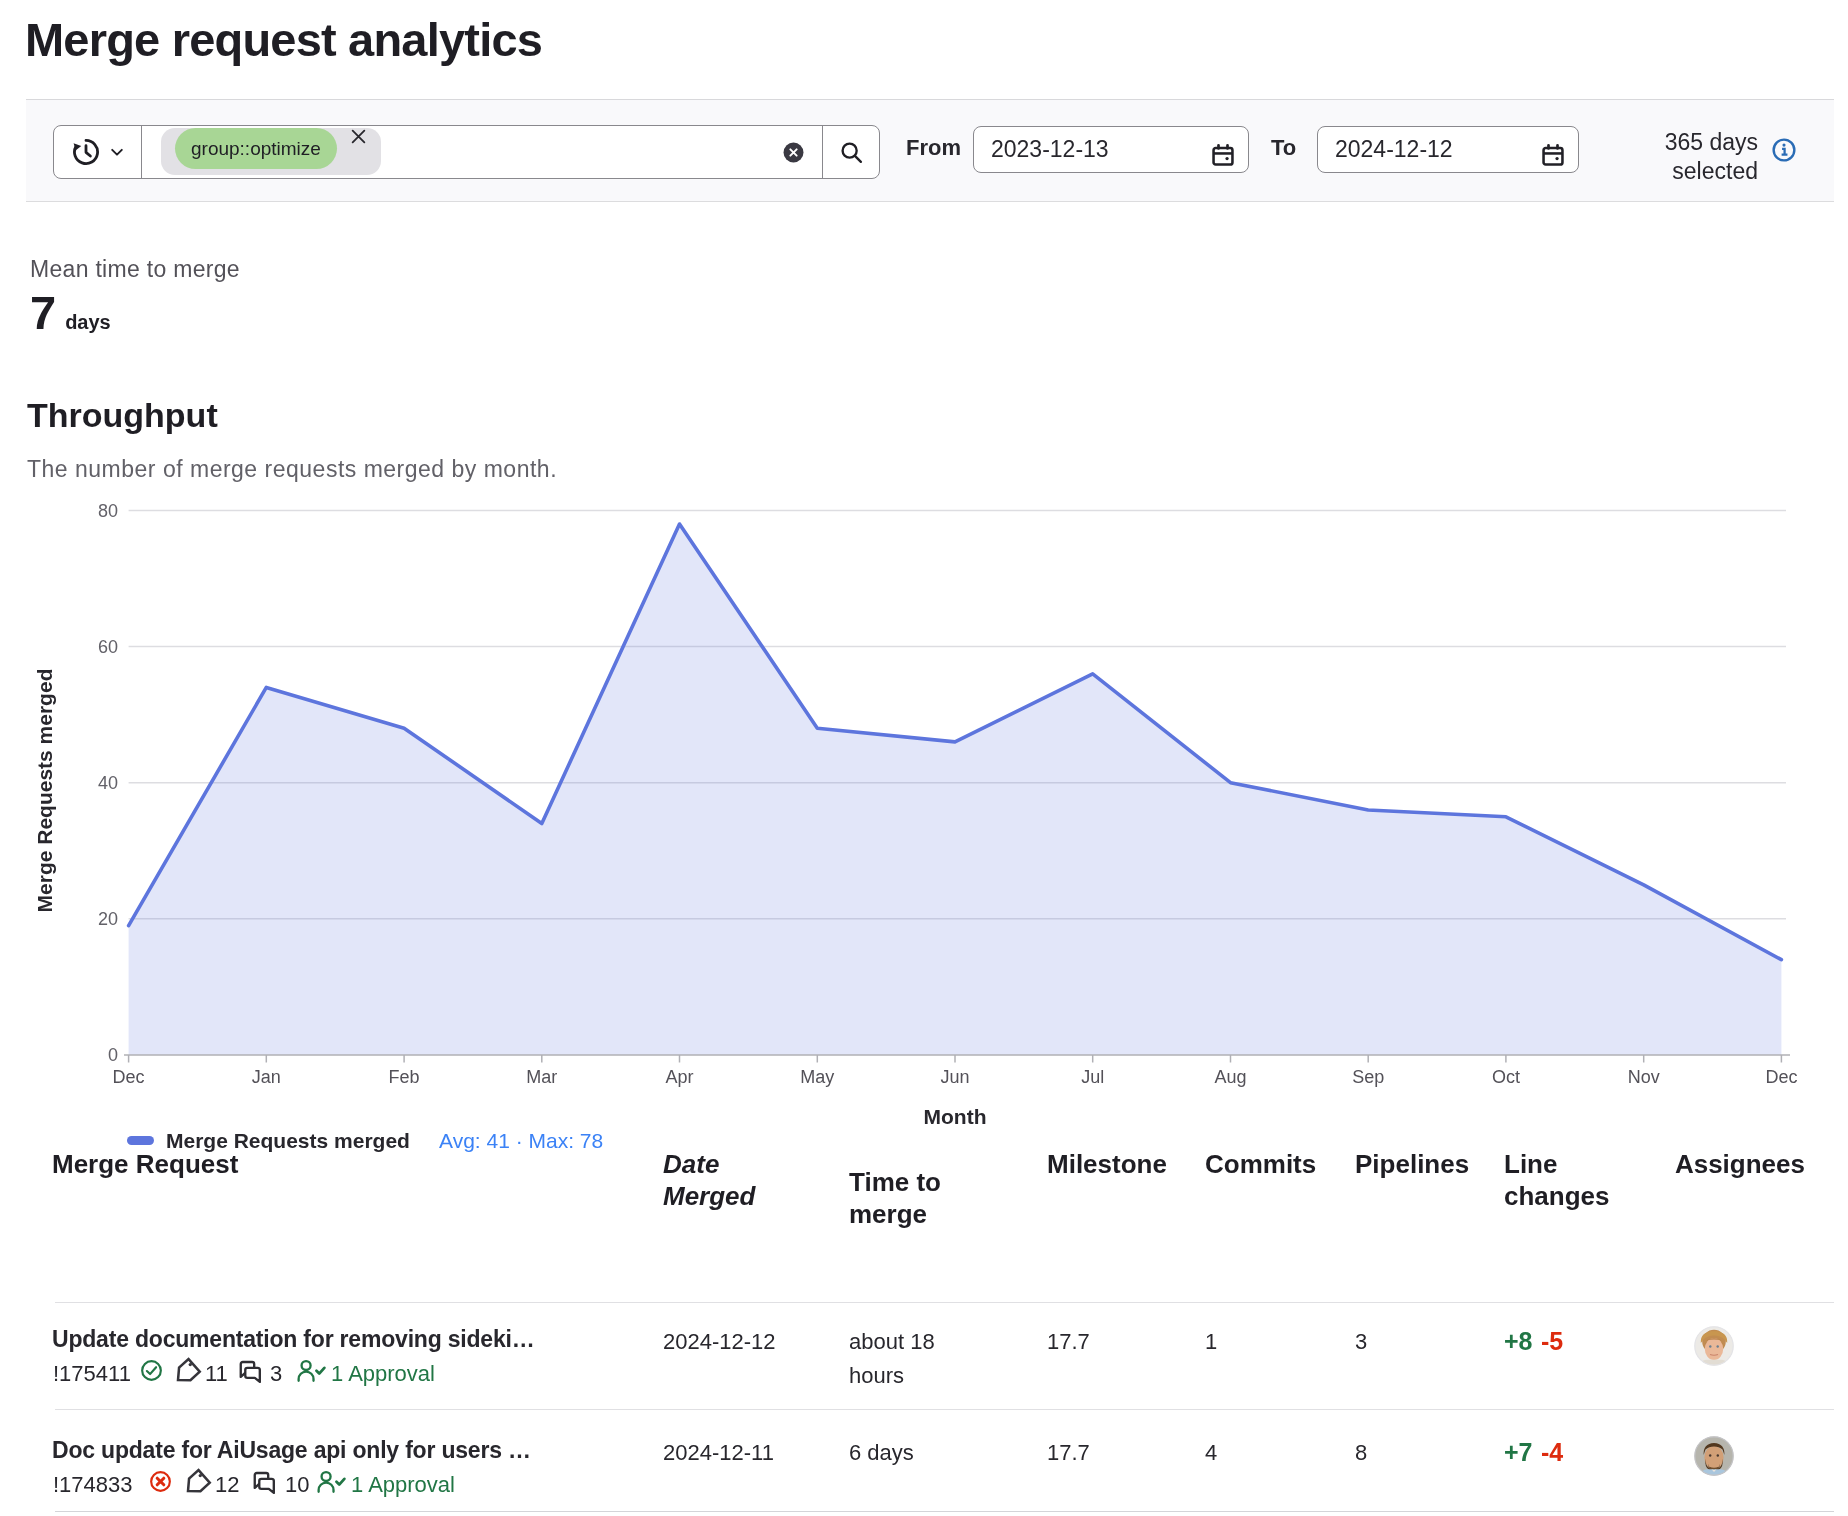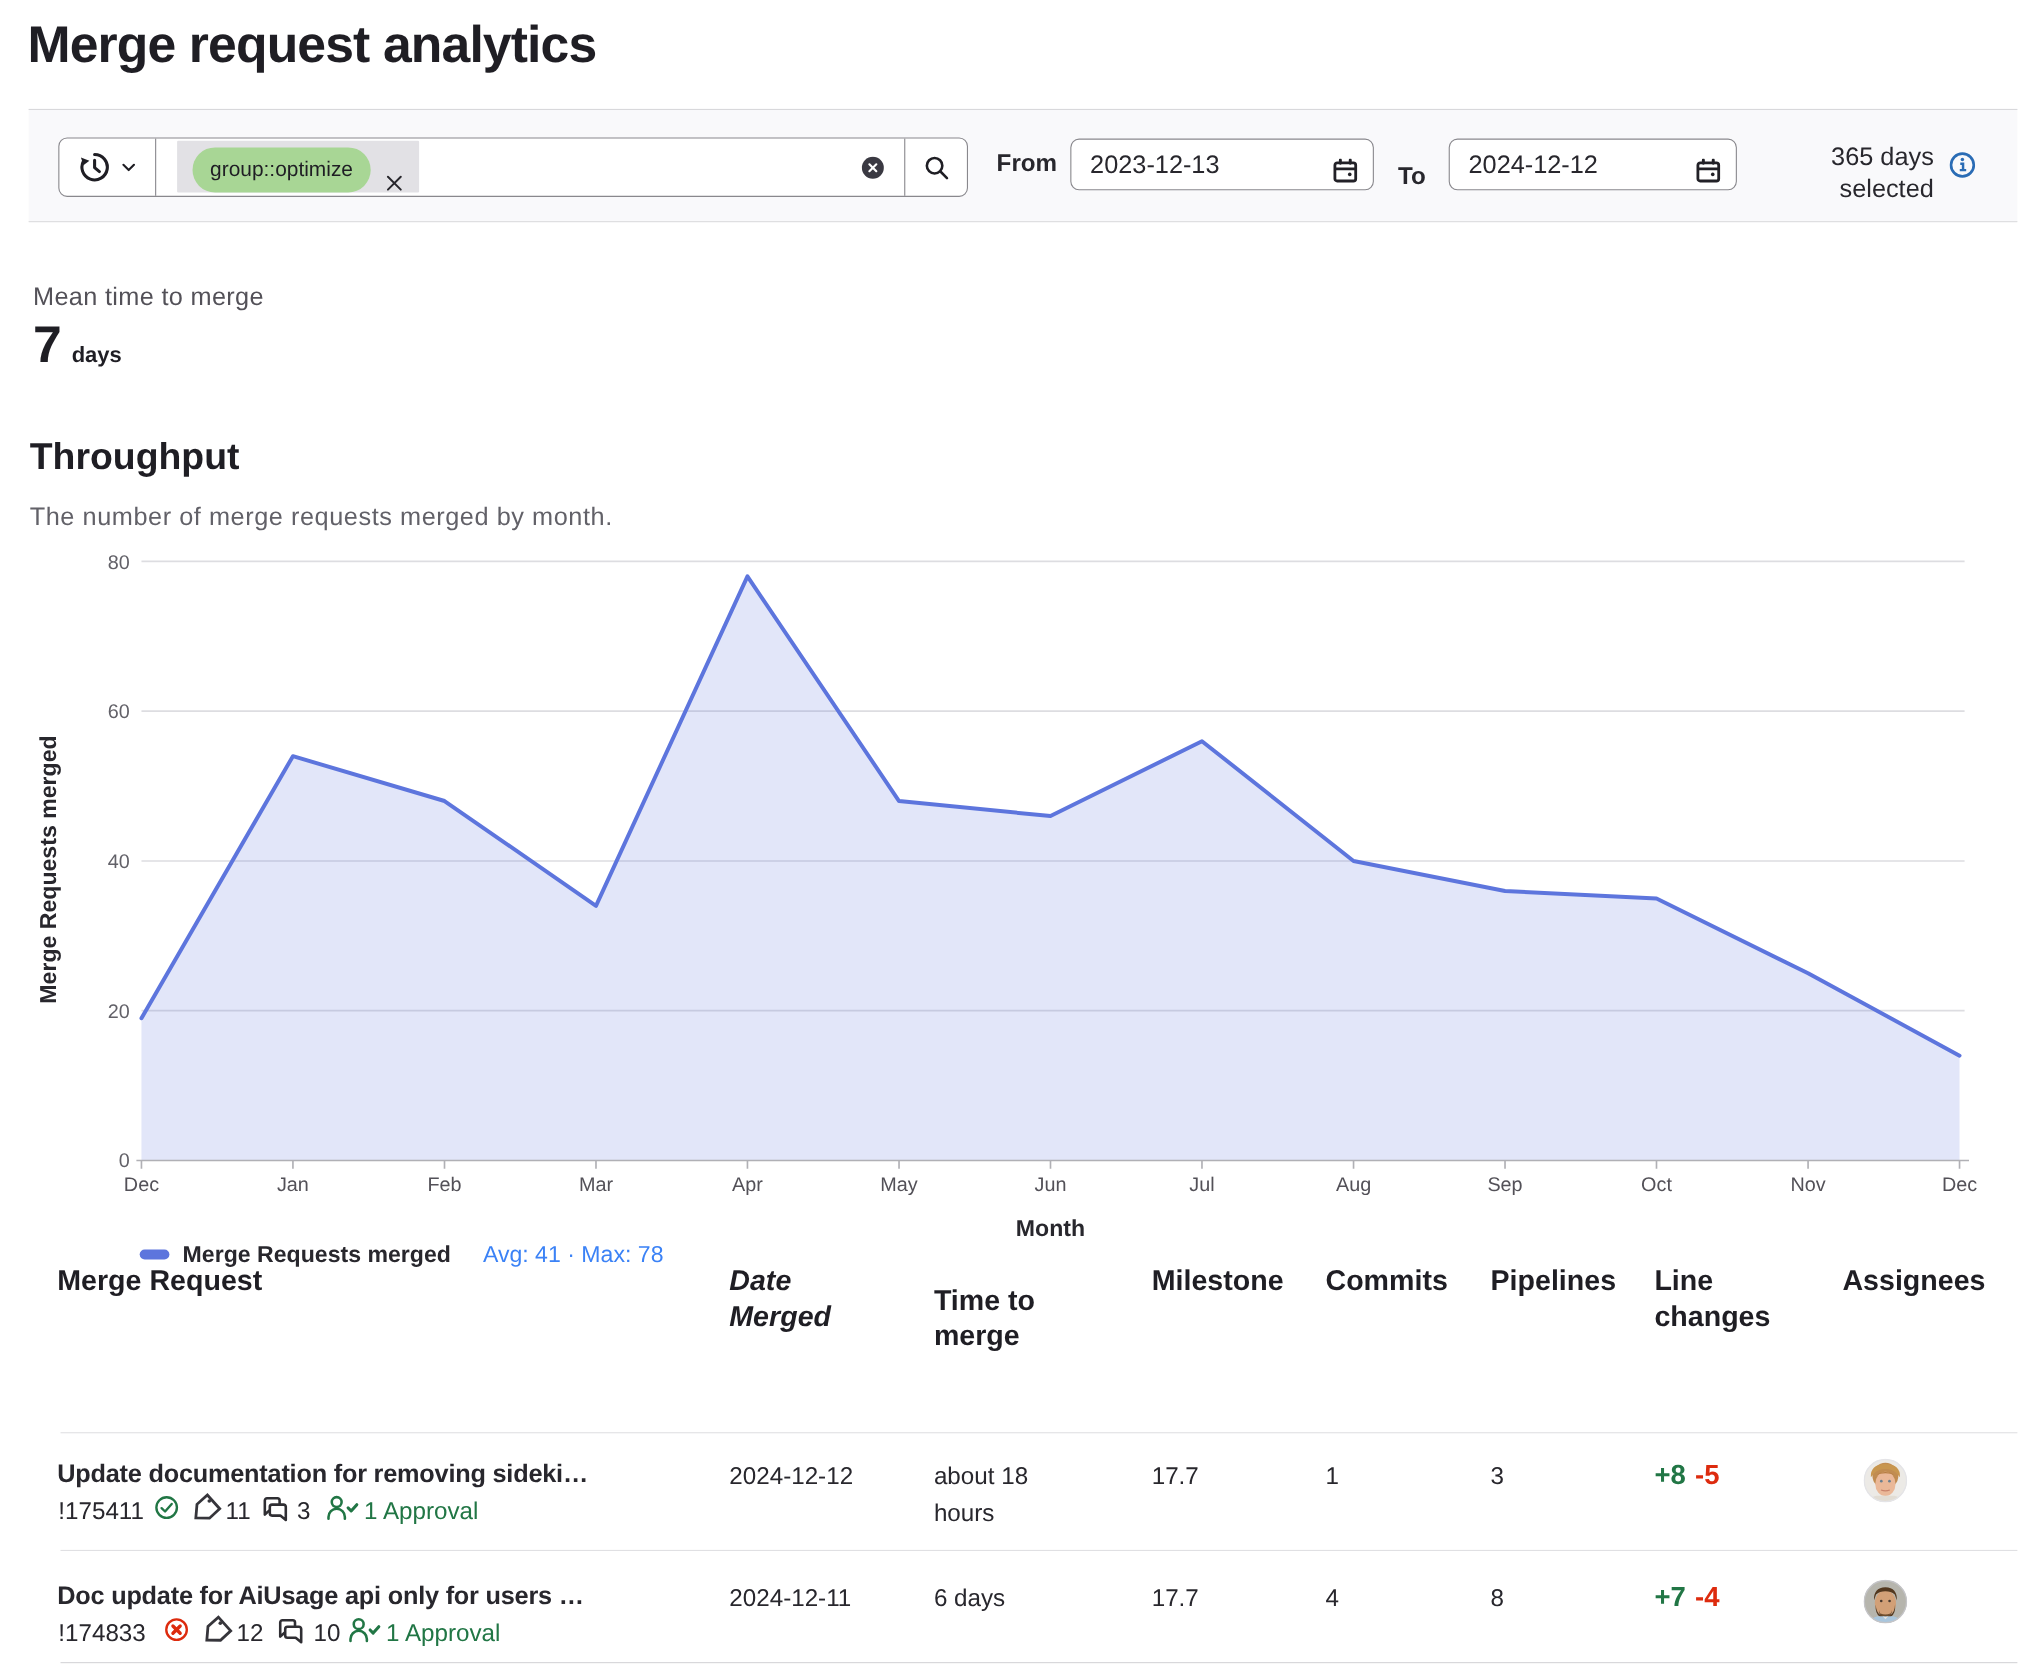--- a/index.html
+++ b/index.html
@@ -5,21 +5,21 @@
 * { margin:0; padding:0; box-sizing:border-box; }
 html,body { width:1848px; height:1516px; overflow:hidden; }
 body { font-family:"Liberation Sans", sans-serif; color:#28272d; background:#fff; position:relative; }
 .abs { position:absolute; }
 h1 { position:absolute; left:25px; top:16px; font-size:47px; line-height:47px; font-weight:700; letter-spacing:-0.8px; color:#1f1e24; }
 
 .fbar { position:absolute; left:26px; top:99px; width:1808px; height:103px; background:#f9f9fb; border-top:1px solid #d8d8db; border-bottom:1px solid #dcdcde; }
 .fctl { position:absolute; left:53px; top:125px; width:827px; height:54px; border:1.5px solid #89888d; border-radius:8px; background:#fff; display:flex; }
 .fhist { width:88px; border-right:1.5px solid #89888d; display:flex; align-items:center; justify-content:center; gap:10px; }
 .finput { flex:1; position:relative; }
-.ftoken { position:absolute; left:19px; top:2px; height:47px; background:#e2e1e5; border-radius:1px; display:flex; align-items:flex-end; }
+.ftoken { position:absolute; left:19px; top:2px; height:47px; background:#e2e1e5; border-radius:14px; display:flex; align-items:flex-start; }
 .fpill { margin-left:14px; height:41px; line-height:41px; border-radius:21px; padding:0 16px; background:#a8d695; font-size:19px; color:#1f1e24; }
 .ftx { width:44px; display:flex; align-items:center; justify-content:center; }
 .fclear { position:absolute; right:18px; top:16px; width:21px; height:21px; }
 .fsearch { width:57px; border-left:1.5px solid #89888d; display:flex; align-items:center; justify-content:center; }
 .flabel { position:absolute; font-size:22px; font-weight:700; line-height:24px; }
 .dinput { position:absolute; top:126px; height:47px; border:1.5px solid #89888d; border-radius:8px; background:#fff; font-size:23px; line-height:44px; padding-left:17px; color:#28272d; }
 .dcal { position:absolute; right:13px; top:11px; }
 .fdays { position:absolute; left:1600px; top:128px; width:158px; text-align:right; font-size:23px; line-height:29px; color:#28272d; }
 
 .mean1 { position:absolute; left:30px; top:256px; font-size:23px; letter-spacing:0.3px; color:#535158; }
@@ -82,21 +82,21 @@
 </div>
 <div class="flabel" style="left:906px; top:136px;">From</div>
 <div class="dinput" style="left:973px; width:276px;">2023-12-13
   <span class="dcal"><svg width="24" height="24" viewBox="0 0 16 16" fill="none">
         <rect x="1.7" y="2.7" width="12.6" height="11" rx="1.4" stroke="#222127" stroke-width="1.7"></rect>
         <path d="M1.7 6.3 H14.3" stroke="#222127" stroke-width="1.7"></path>
         <path d="M5 0.9 V3 M11 0.9 V3" stroke="#222127" stroke-width="1.8" stroke-linecap="round"></path>
         <circle cx="10.7" cy="9.7" r="1.1" fill="#222127"></circle>
       </svg></span>
 </div>
-<div class="flabel" style="left:1271px; top:148px;">To</div>
+<div class="flabel" style="left:1271px; top:136px;">To</div>
 <div class="dinput" style="left:1317px; width:262px;">2024-12-12
   <span class="dcal"><svg width="24" height="24" viewBox="0 0 16 16" fill="none">
         <rect x="1.7" y="2.7" width="12.6" height="11" rx="1.4" stroke="#222127" stroke-width="1.7"></rect>
         <path d="M1.7 6.3 H14.3" stroke="#222127" stroke-width="1.7"></path>
         <path d="M5 0.9 V3 M11 0.9 V3" stroke="#222127" stroke-width="1.8" stroke-linecap="round"></path>
         <circle cx="10.7" cy="9.7" r="1.1" fill="#222127"></circle>
       </svg></span>
 </div>
 <div class="fdays">365 days<br>selected</div>
 <div class="abs" style="left:1772px; top:138px;"><svg width="24" height="24" viewBox="0 0 16 16" fill="none">

